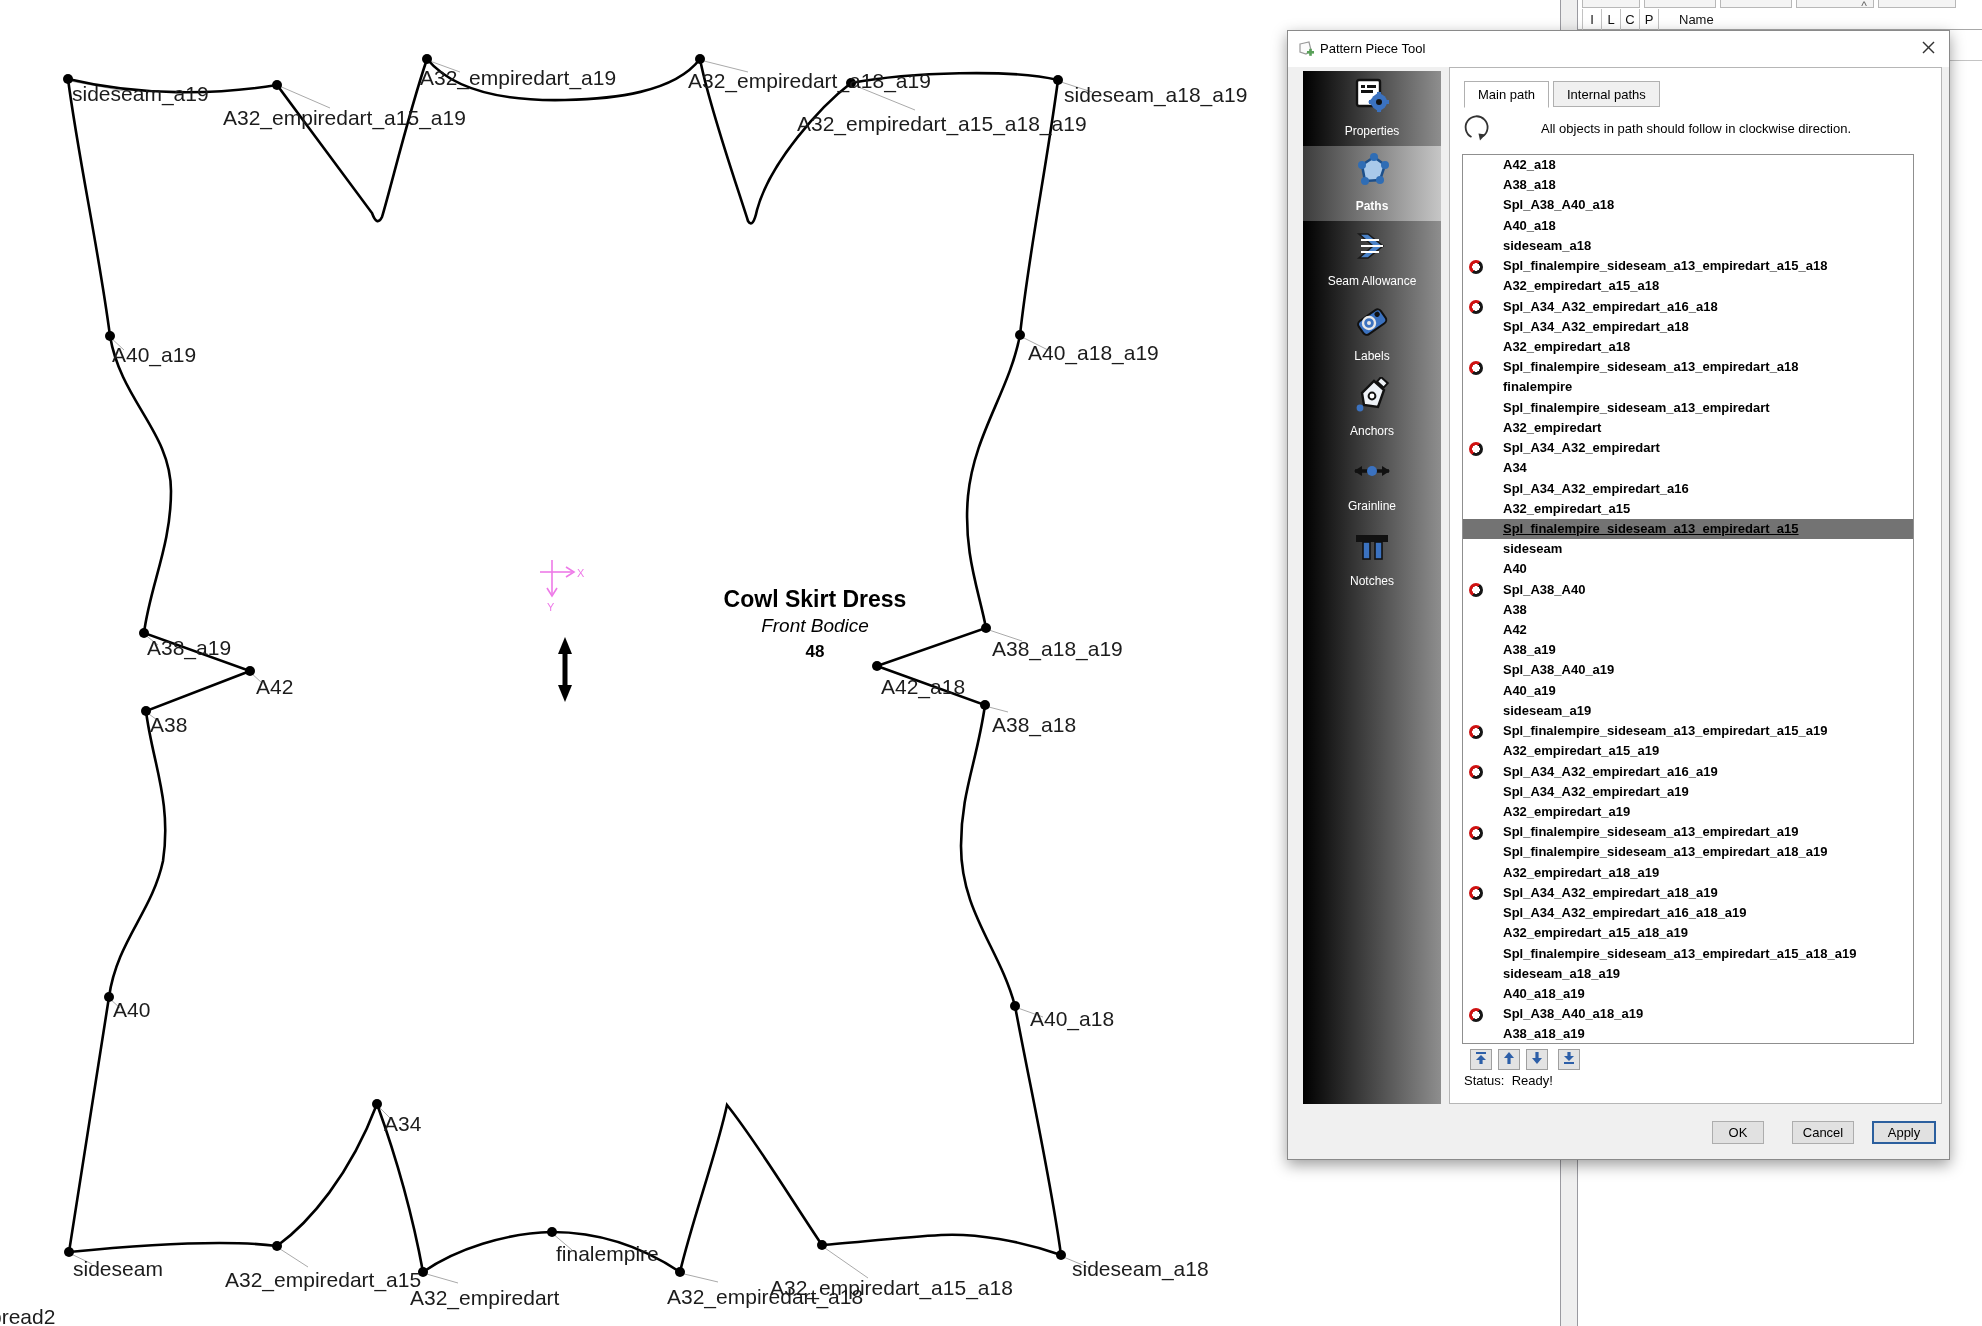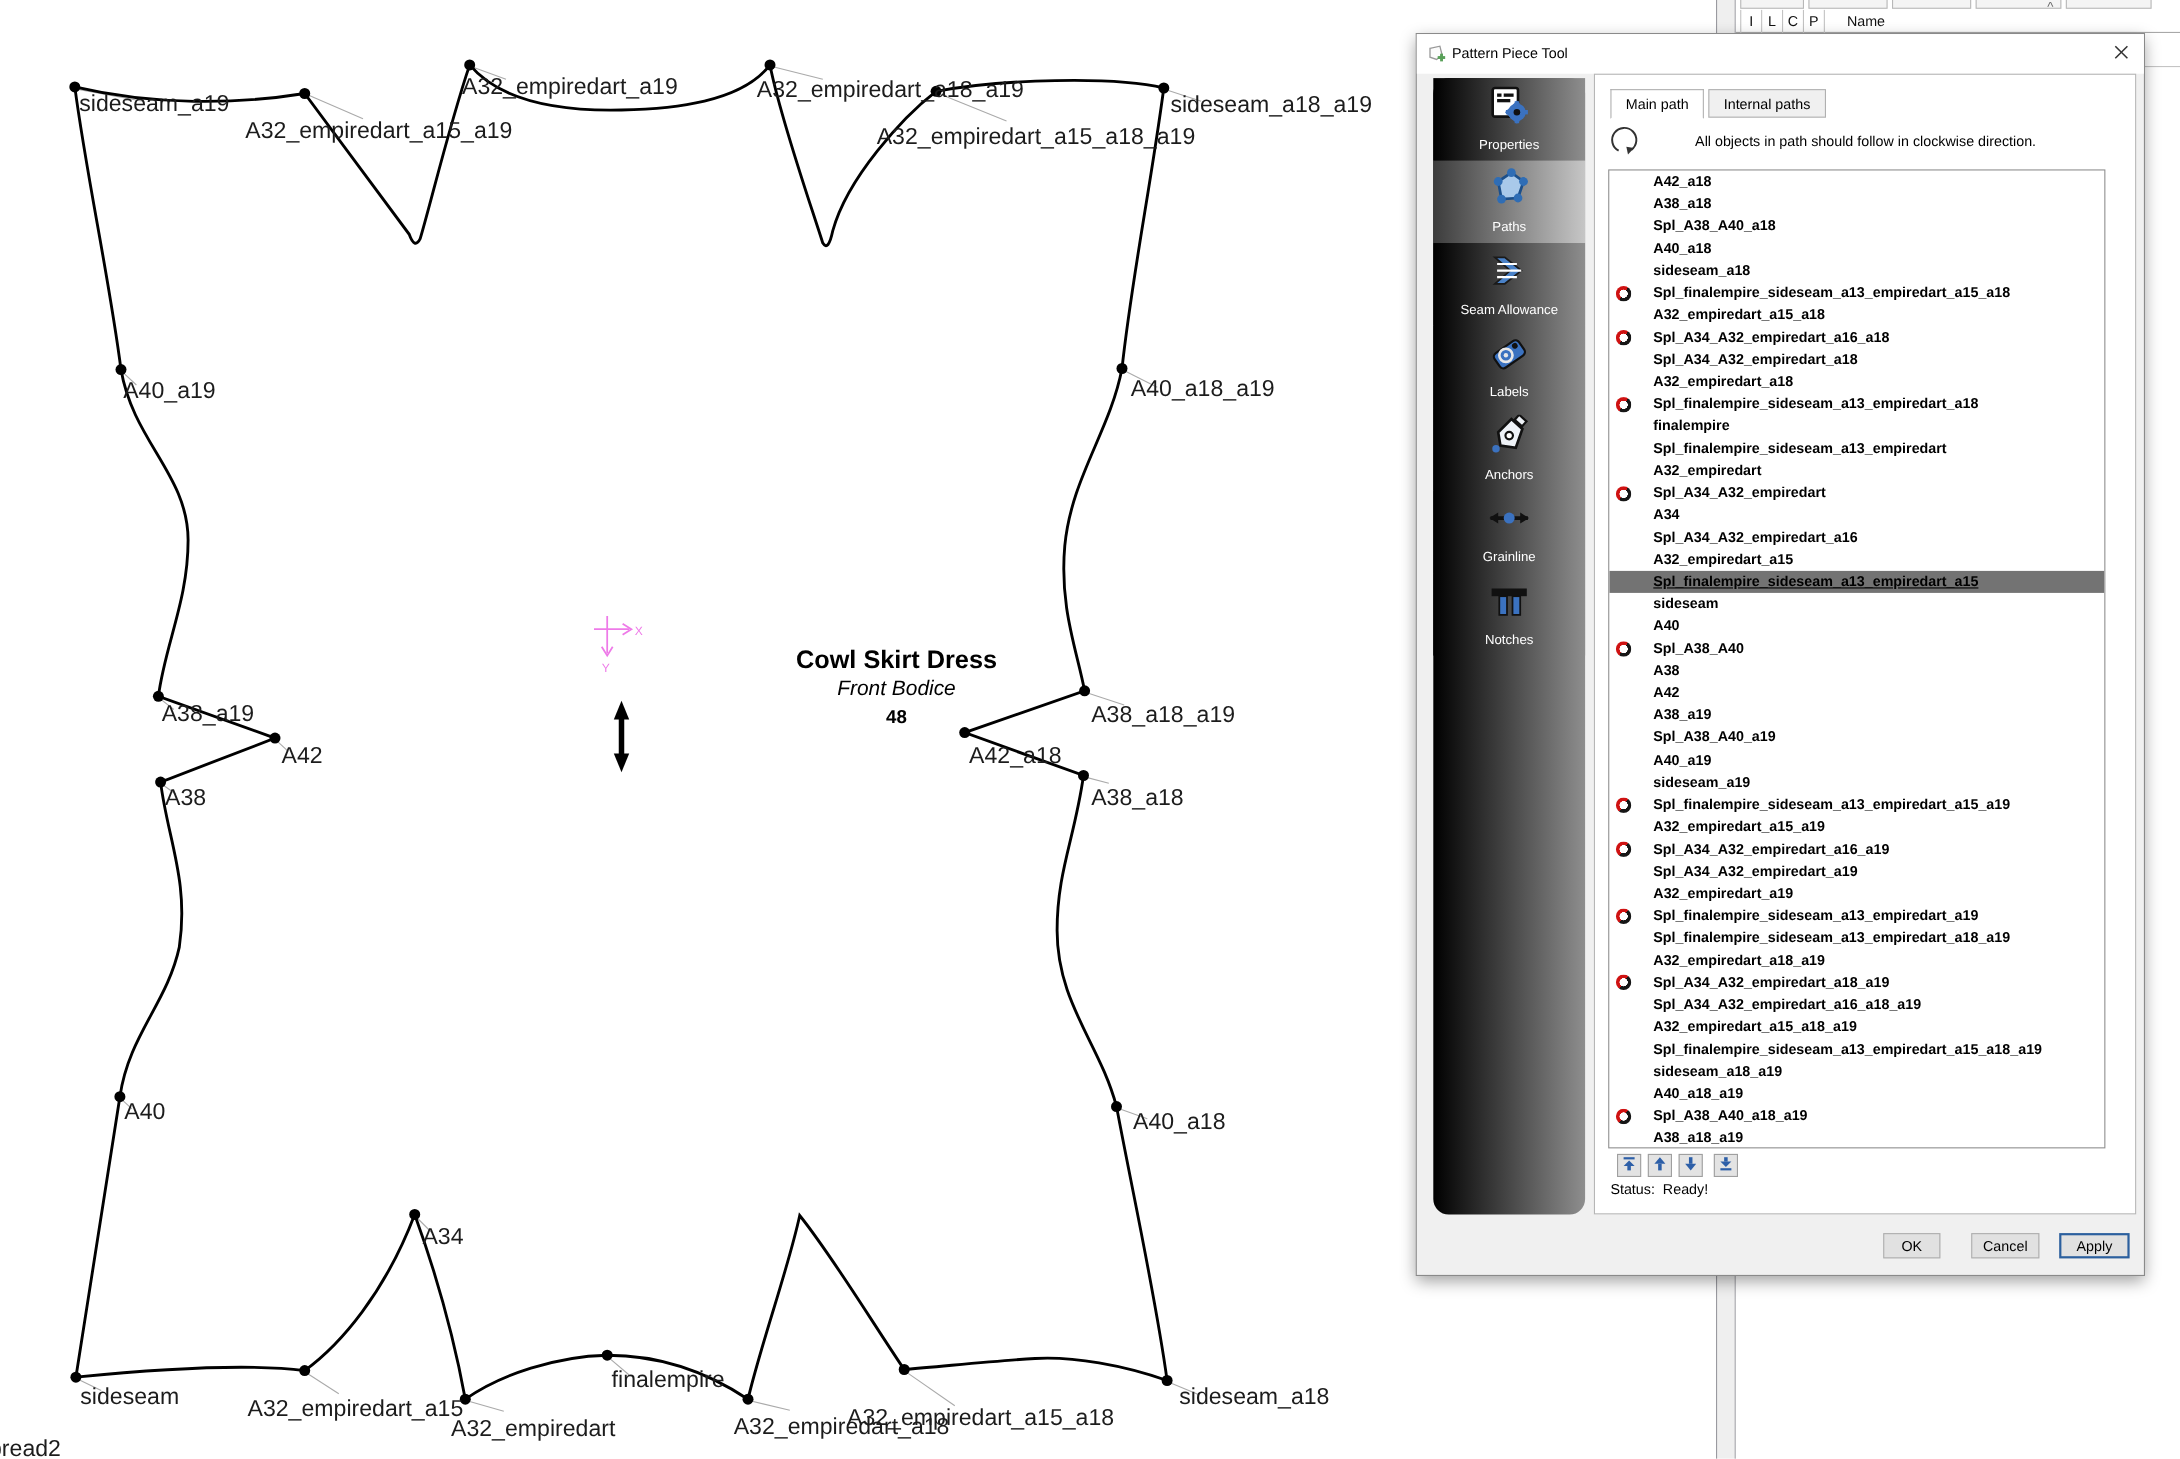--- a/index.html
+++ b/index.html
@@ -38,24 +38,24 @@
             background:#f0f0f0; border:1px solid #8a8a8a; box-shadow:0 5px 14px rgba(0,0,0,.38);
             font-size:13px; color:#000; }
   #titlebar { position:absolute; left:0; top:0; width:100%; height:36px; background:#fff; }
   #title-icon { position:absolute; left:10px; top:10px; }
   #title-text { position:absolute; left:32px; top:10px; font-size:13px; color:#000; }
   #close-btn { position:absolute; right:6px; top:4px; width:30px; height:26px; text-align:center;
                padding-top:6px; cursor:default; }
 
   
   #sidebar { position:absolute; left:15px; top:40px; width:138px; height:1033px;
-             background:linear-gradient(90deg,#000 0%,#8e8e8e 100%);border-radius:14px; }
+             background:linear-gradient(90deg,#000 0%,#8e8e8e 100%); }
   .side-item { position:relative; width:138px; height:75px;
                background:linear-gradient(90deg,#000 0%,#8e8e8e 100%); }
-  .side-item.selected { background:linear-gradient(90deg,#3c3c3c 0%,#c6c6c6 100%); }
+  .side-item.selected { background:linear-gradient(90deg,#3c3c3c 0%,#c6c6c6 100%);font-weight:bold; }
   .side-icon { position:absolute; left:50px; top:6px; width:38px; height:38px; }
   .side-label { position:absolute; left:0; bottom:8px; width:100%; text-align:center;
                 color:#fff; font-size:12px; }
 
   
   #panel { position:absolute; left:161px; top:36px; width:493px; height:1037px;
            background:#fff; border:1px solid #b6b6b6; }
   .tab { position:absolute; top:13px; height:26px; line-height:25px; padding:0 13px;
          border:1px solid #b0b0b0; background:#f0f0f0; font-size:13px; }
   .tab.active { background:#fff; border-bottom:1px solid #fff; height:27px; z-index:2; }

